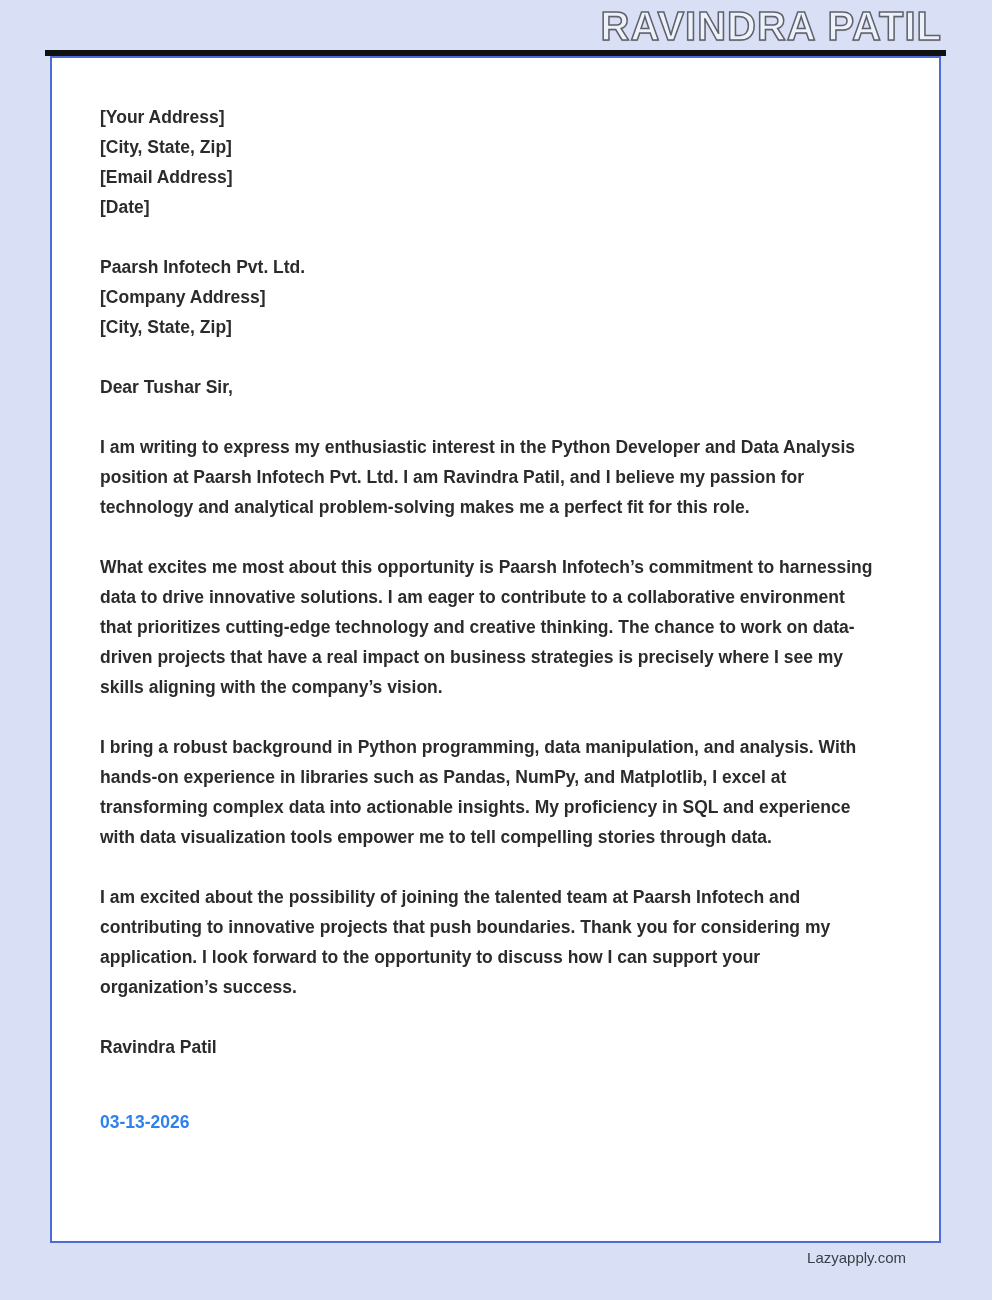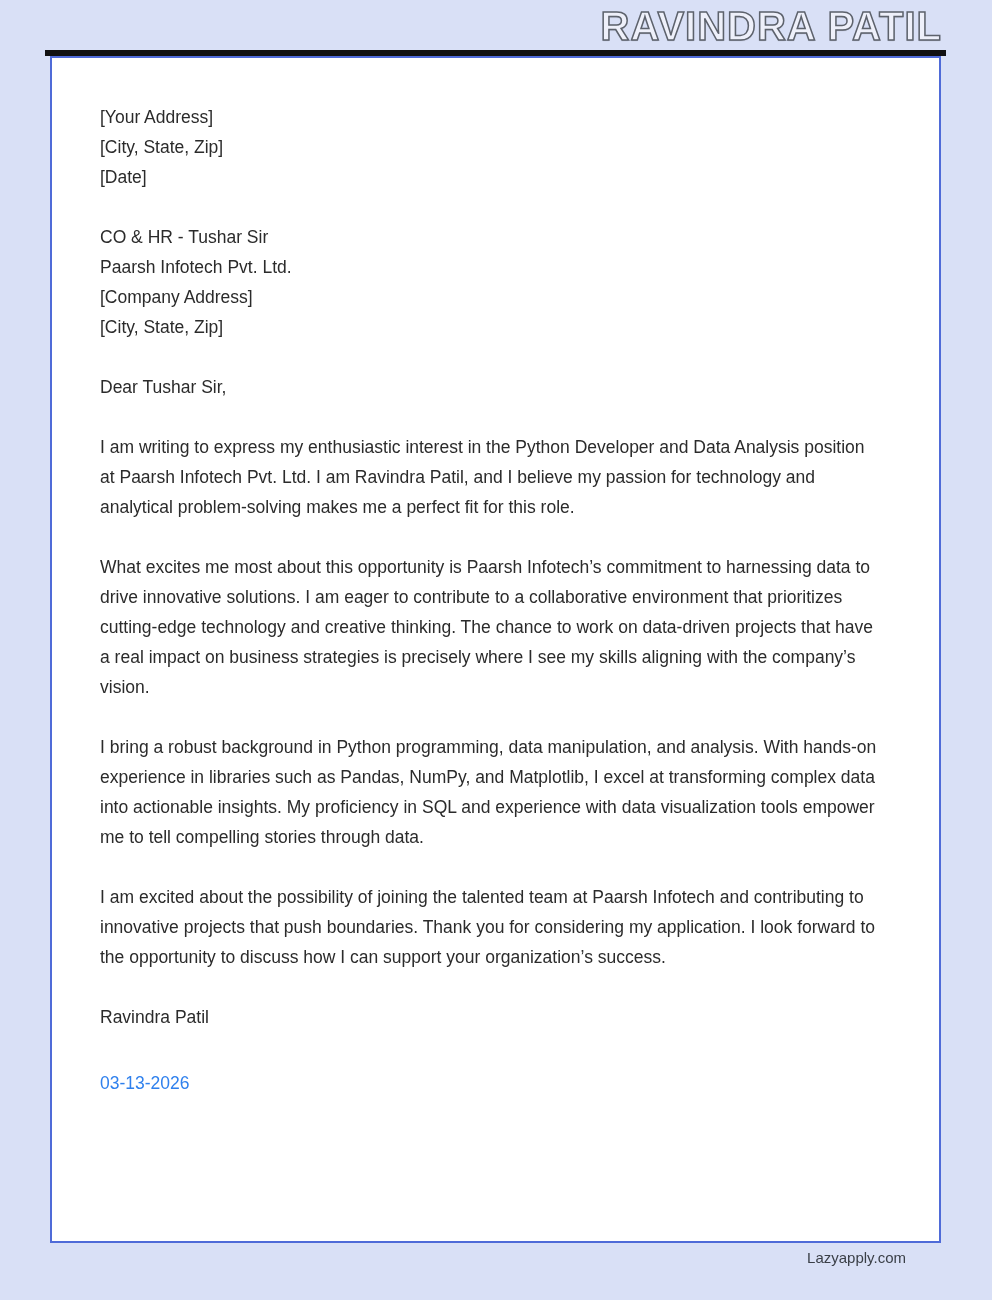--- a/index.html
+++ b/index.html
@@ -48,30 +48,31 @@
     left: 50px;
     right: 51px;
     top: 56px;
     bottom: 57px;
     background: #ffffff;
     border: 2px solid var(--letter-border);
     padding: 44px 50px 16px 48px;
     color: var(--text);
     font-size: 17.5px;
     line-height: 30px;
+    font-weight: bold;
   }
   .block { margin: 0 0 30px 0; }
   .line { margin: 0; }
   .letter-sheet p { margin: 0 12px 30px 0; }
   .date-link {
     color: var(--link);
     text-decoration: none;
     cursor: pointer;
     display: inline-block;
-    margin-top: 6px;
+    margin-top: 15px;
   }
   .brand-footer {
     position: absolute;
     right: 86px;
     bottom: 34px;
     font-size: 15px;
     color: #3a3f47;
     margin-left: 28px;
   }
 </style>
@@ -82,25 +83,25 @@
 
   <div class="name-header">RAVINDRA PATIL</div>
 
   <div class="divider-rule"></div>
 
   <div class="letter-sheet">
 
     <div class="block">
       <div class="line">[Your Address]</div>
       <div class="line">[City, State, Zip]</div>
+      <div class="line">[Email Address]</div>
       <div class="line">[Date]</div>
     </div>
 
     <div class="block">
-      <div class="line">CO &amp; HR - Tushar Sir</div>
       <div class="line">Paarsh Infotech Pvt. Ltd.</div>
       <div class="line">[Company Address]</div>
       <div class="line">[City, State, Zip]</div>
     </div>
 
     <div class="block">Dear Tushar Sir,</div>
 
     <p>I am writing to express my enthusiastic interest in the Python Developer and Data Analysis position at Paarsh Infotech Pvt. Ltd. I am Ravindra Patil, and I believe my passion for technology and analytical problem-solving makes me a perfect fit for this role.</p>
     <p>What excites me most about this opportunity is Paarsh Infotech’s commitment to harnessing data to drive innovative solutions. I am eager to contribute to a collaborative environment that prioritizes cutting-edge technology and creative thinking. The chance to work on data-driven projects that have a real impact on business strategies is precisely where I see my skills aligning with the company’s vision.</p>
     <p>I bring a robust background in Python programming, data manipulation, and analysis. With hands-on experience in libraries such as Pandas, NumPy, and Matplotlib, I excel at transforming complex data into actionable insights. My proficiency in SQL and experience with data visualization tools empower me to tell compelling stories through data.</p>

